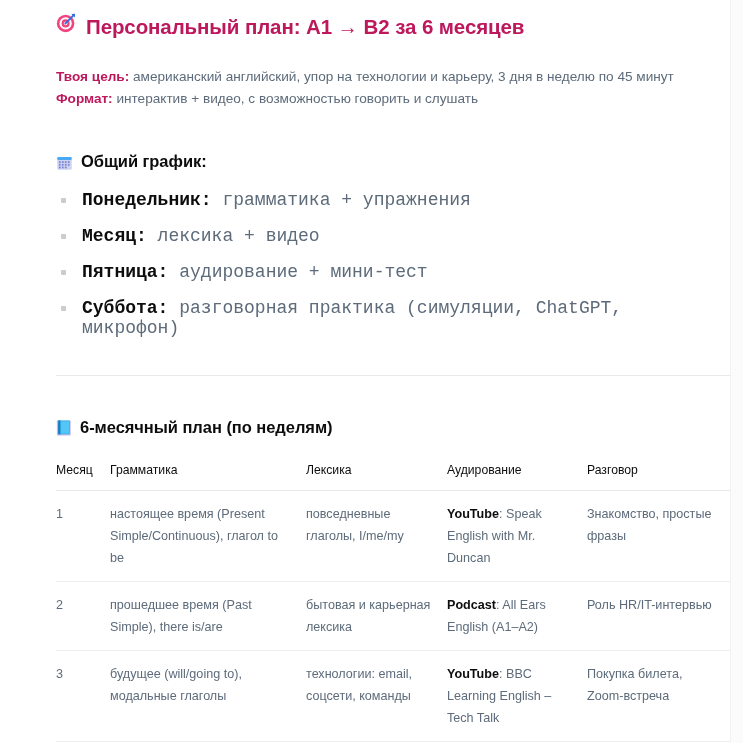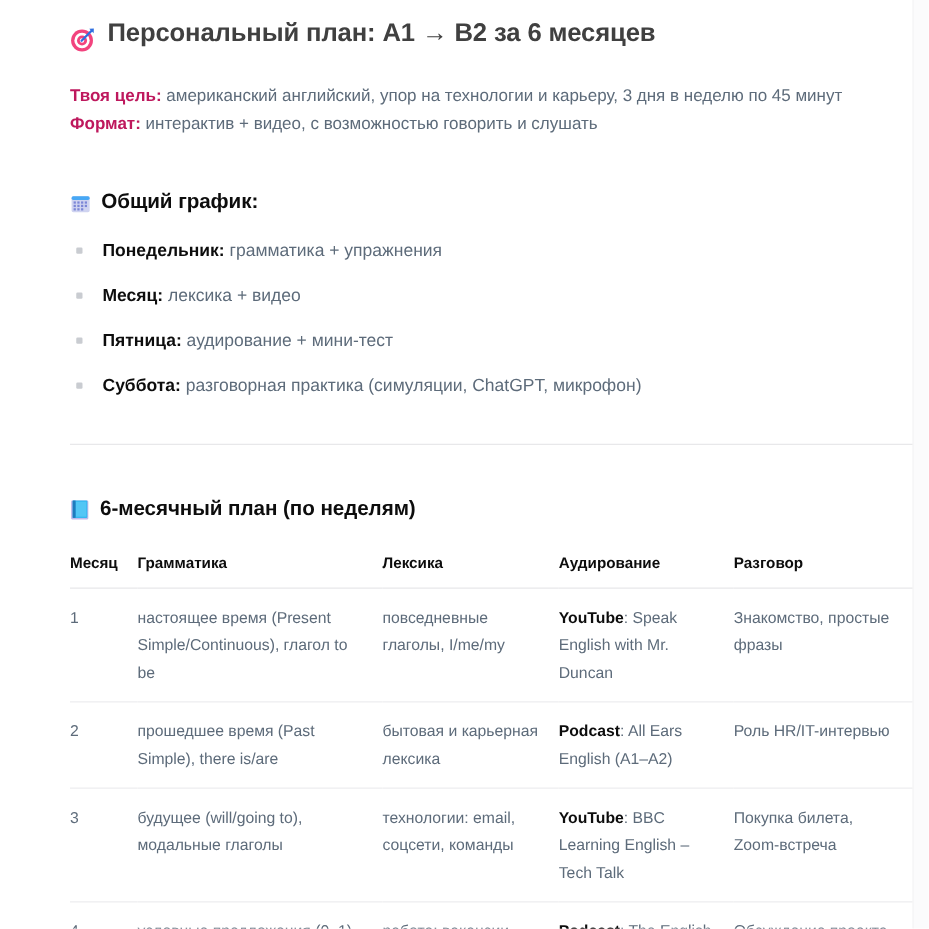--- a/index.html
+++ b/index.html
@@ -48,28 +48,28 @@
     left: 56px;
     top: 0;
     width: 674px;
     padding-top: 6px;
     box-sizing: border-box;
   }
 
   
   .h-title {
     display: flex;
-    align-items: flex-end;
+    align-items: flex-start;
     gap: 9px;
     margin: 6px 0 0 0;
     font-size: 20.5px;
     line-height: 30px;
     font-weight: 700;
     letter-spacing: -0.1px;
-    color: #404040;
+    color: #be185d;
   }
   .h-sub {
     display: flex;
     align-items: center;
     gap: 8px;
     margin: 0;
     font-size: 16.5px;
     line-height: 26px;
     font-weight: 700;
     letter-spacing: -0.05px;
@@ -104,23 +104,24 @@
   .schedule-head { margin-top: 38px; align-items: center; }
   .sched-list {
     list-style: none;
     margin: 16px 0 0 0;
     padding: 0;
   }
   .sched-list li {
     position: relative;
     padding-left: 26px;
     margin-bottom: 16px;
-    font-size: 14px;
+    font-size: 18px;
     line-height: 20px;
     color: #5d6b7a;
+    font-family: Liberation Mono, monospace;
   }
   .sched-list li:last-child { margin-bottom: 0; }
   .sched-list li::before {
     content: "";
     position: absolute;
     left: 5px;
     top: 8px;
     width: 5px;
     height: 5px;
     background: #c9ccd1;
@@ -146,21 +147,21 @@
   table.plan {
     margin-top: 22px;
     width: 674px;
     border-collapse: collapse;
     table-layout: fixed;
   }
   table.plan th {
     text-align: left;
     font-size: 12.2px;
     line-height: 16px;
-    font-weight: 700;
+    font-weight: 400;
     color: #0d0d0d;
     padding: 0 14px 12px 0;
     vertical-align: top;
     border-bottom: 1px solid #e8e8ea;
   }
   table.plan td {
     font-size: 12.6px;
     line-height: 22px;
     color: #5d6b7a;
     padding: 12px 14px 12px 0;

